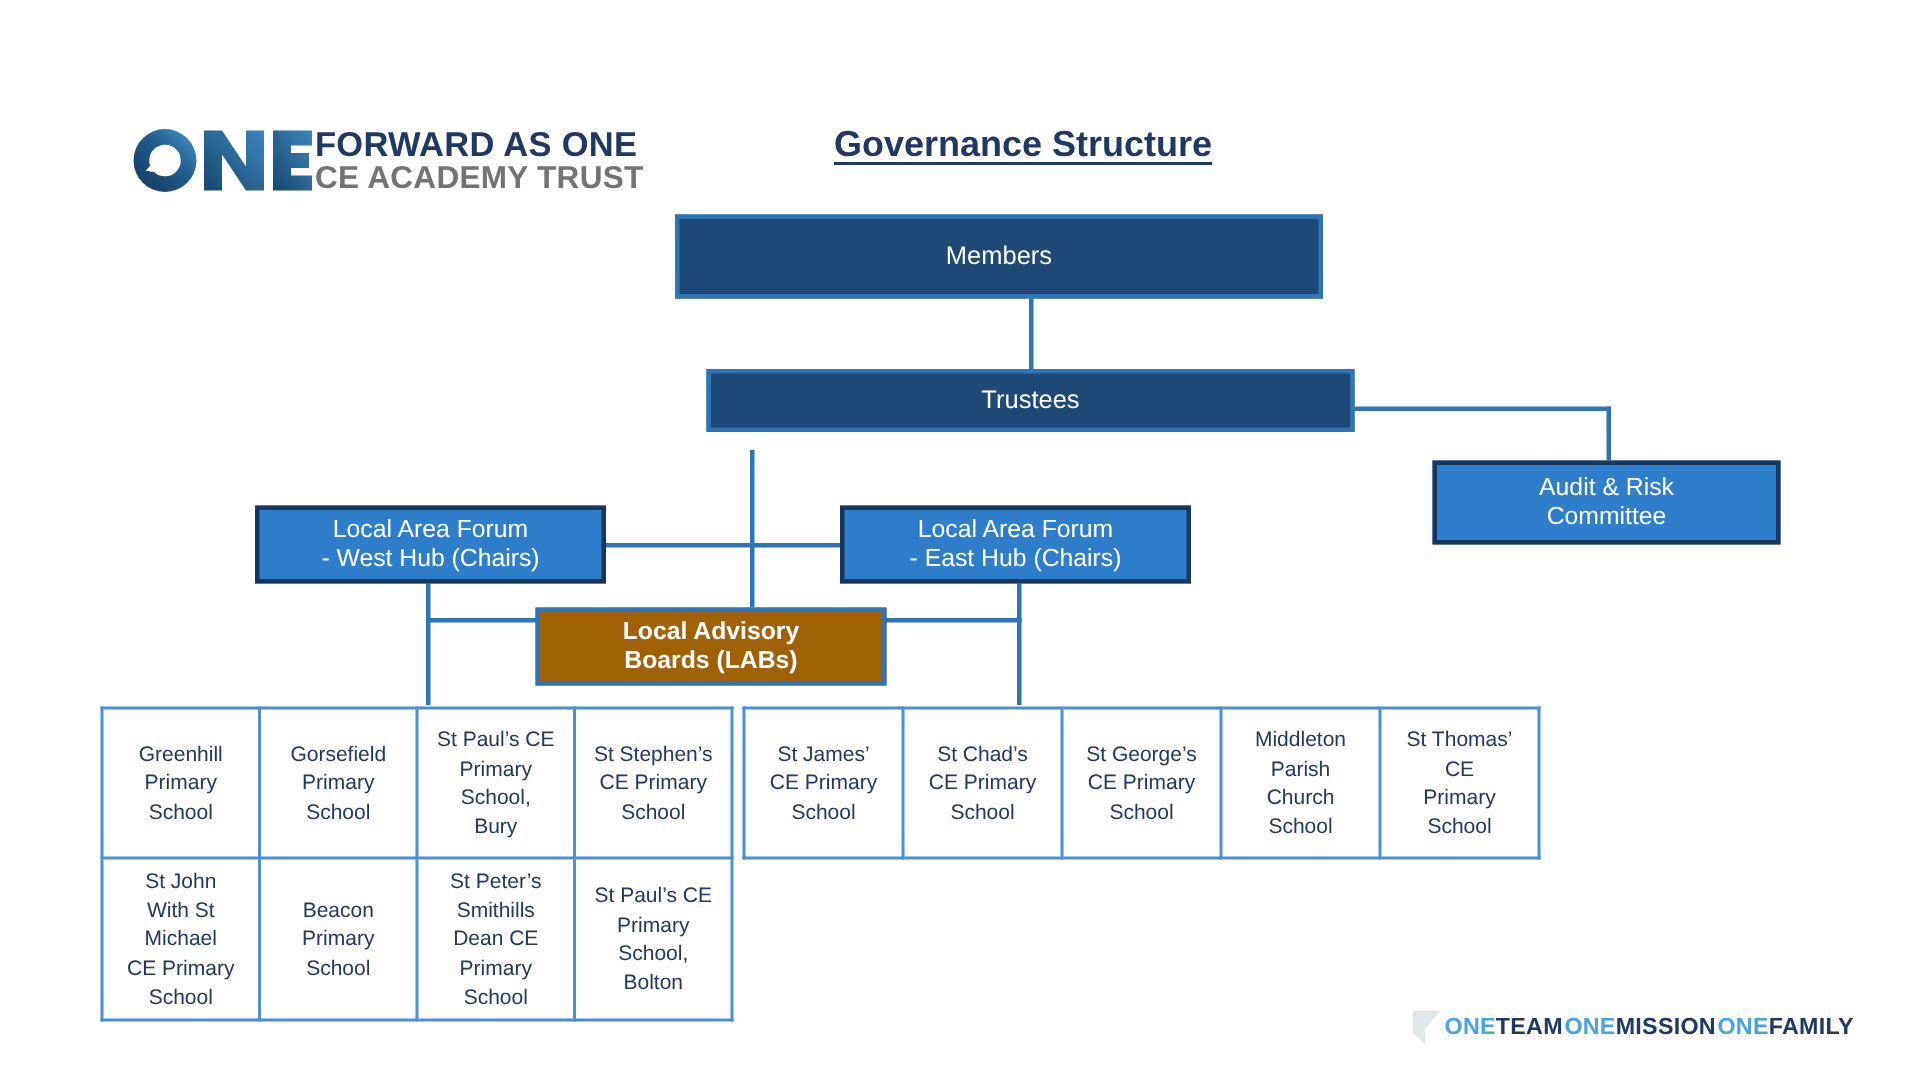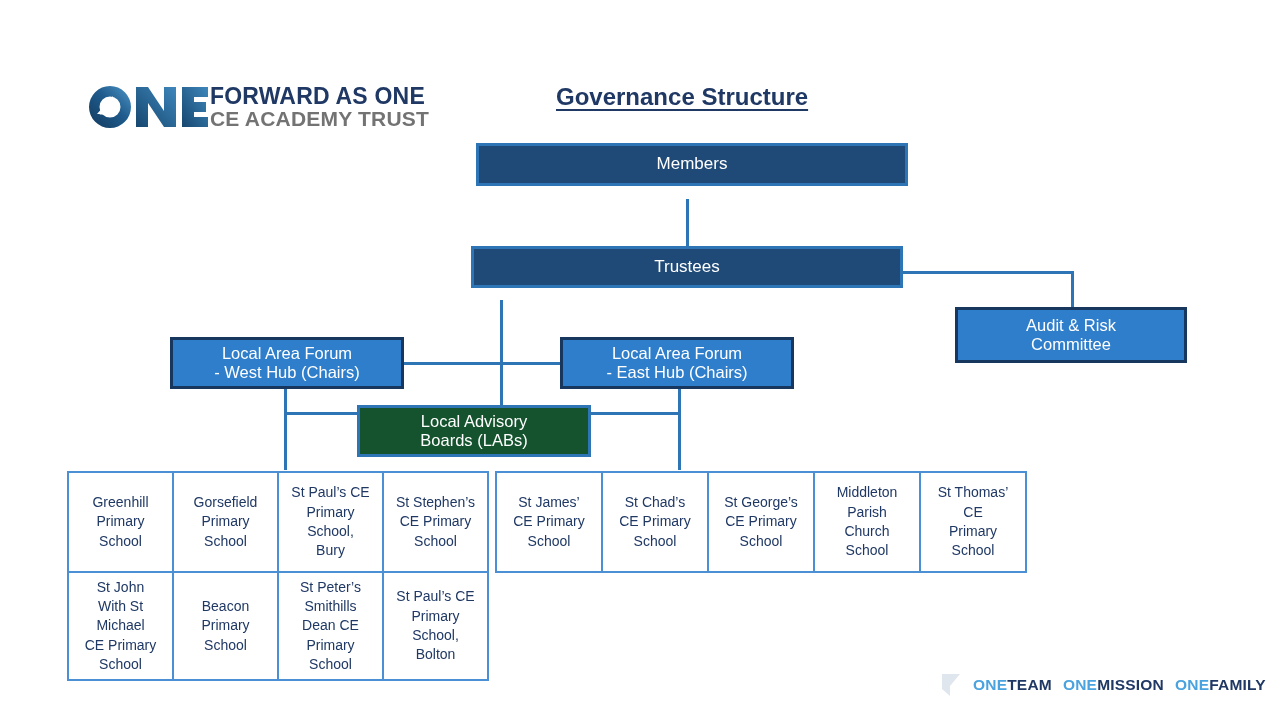--- a/index.html
+++ b/index.html
@@ -81,26 +81,27 @@
     background: #1F4A78;
     border: 3px solid #2E75B6;
     font-size: 17px;
   }
   .node.blue {
     background: #2E7ECB;
     border: 3px solid #17375E;
     font-size: 16.5px;
   }
   .node.green {
-    background: #14532d;
+    background: #a16207;
     border: 3px solid #2E75B6;
     font-size: 16.5px;
-  }
-
-  #node-members   { left: 476px; top: 143px; width: 432px; height: 43px; }
+    font-weight: bold;
+  }
+
+  #node-members   { left: 450px; top: 143px; width: 432px; height: 56px; }
   #node-trustees  { left: 471px; top: 246px; width: 432px; height: 42px; }
   #node-audit     { left: 955px; top: 307px; width: 232px; height: 56px; }
   #node-laf-west  { left: 170px; top: 337px; width: 234px; height: 52px; }
   #node-laf-east  { left: 560px; top: 337px; width: 234px; height: 52px; }
   #node-labs      { left: 357px; top: 405px; width: 234px; height: 52px; }
 
   
   .conn {
     position: absolute;
     background: #2E75B6;
@@ -158,21 +159,21 @@
   .school-table tr.row-top td    { height: 92px; }
   .school-table tr.row-bottom td { height: 100px; }
 
   
   #footer-strapline {
     position: absolute;
     left: 940px;
     top: 672px;
     display: flex;
     align-items: center;
-    gap: 11px;
+    gap: 1px;
     font-size: 15.5px;
     font-weight: bold;
     letter-spacing: 0.2px;
   }
   #footer-strapline .pair { white-space: nowrap; }
   #footer-strapline .one { color: #4AA3DF; }
   #footer-strapline .word { color: #1F3864; }
   #footer-strapline .footer-mark {
     width: 22px;
     height: 26px;

